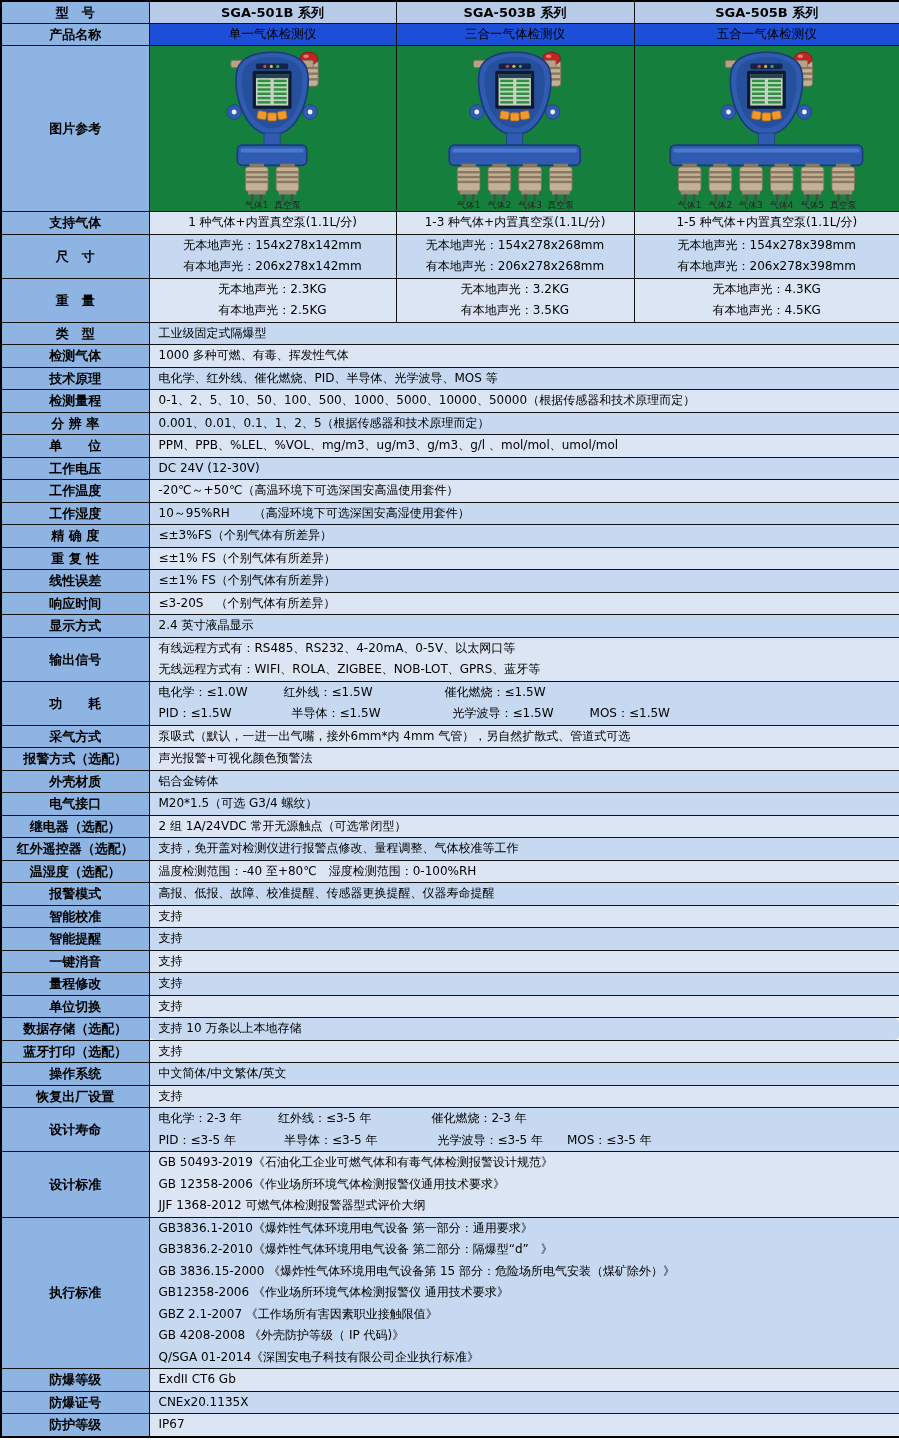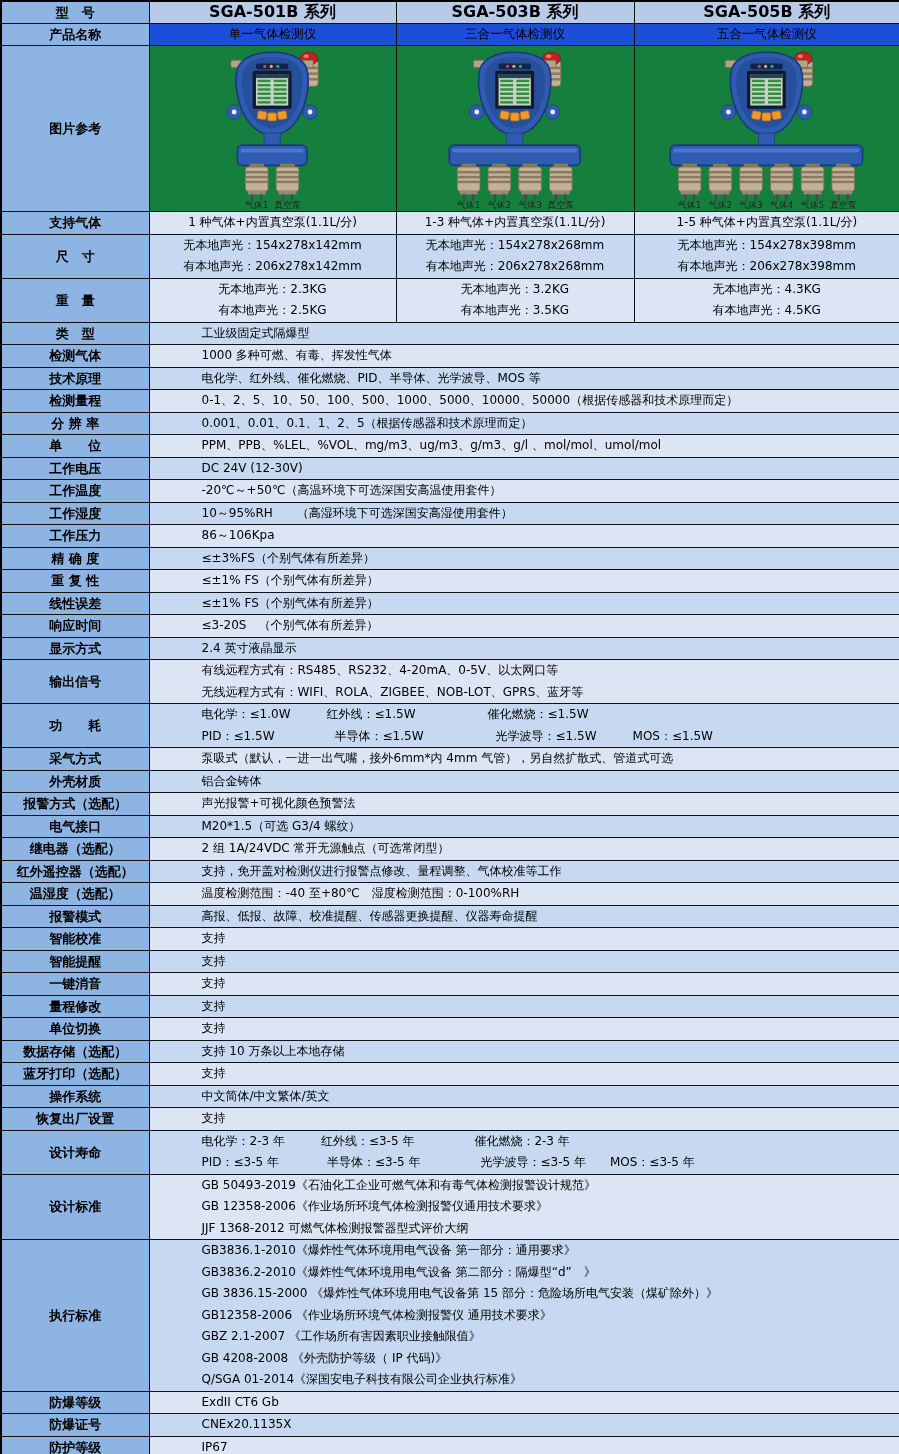--- a/index.html
+++ b/index.html
@@ -1,26 +1,26 @@
 <!DOCTYPE html>
 <html><head>
 <meta charset="utf-8">
 <style>
   html,body{margin:0;padding:0;background:#fff;}
   body{width:899px;font-family:"DejaVu Sans","Liberation Sans",sans-serif;color:#000;}
   table{border-collapse:collapse;table-layout:fixed;width:899px;border:2px solid #000;}
   td{border:1px solid #121212;padding:0;overflow:hidden;vertical-align:middle;}
   .lbl{background:#8db4e2;font-weight:bold;text-align:center;font-size:13px;line-height:15px;padding:1px 2px;}
-  .model{background:#b7cbe9;font-weight:bold;text-align:center;font-size:16px;height:21px;}
+  .model{background:#b7cbe9;font-weight:bold;text-align:center;font-size:13px;height:21px;}
   .prod{background:#1d4ed8;text-align:center;font-size:12.5px;height:21px;}
   .img-cell{background:#15803d;text-align:center;height:165px;vertical-align:middle;}
   .bluer{background:#c6d9f0;}
   .pale{background:#dbe5f4;}
   .cmp{text-align:center;font-size:12px;}
-  .val{font-size:12px;padding-left:43px;}
+  .val{font-size:12px;}
   .line{line-height:21.5px;white-space:pre-wrap;font-size:12px;}
   .val .line{padding-left:9px;text-align:left;}
   .cmp .line{text-align:center;}
   svg{display:block;margin:0 auto;}
 </style>
 </head>
 <body>
 
 <table>
   <colgroup>
@@ -411,26 +411,20 @@
           <div class="line">-20℃～+50℃（高温环境下可选深国安高温使用套件）</div>
         </td>
       </tr>
       <tr>
         <td class="lbl">工作湿度</td>
         <td class="val bluer" colspan="3" style="height: 21.5px;">
           <div class="line">10～95%RH　　（高湿环境下可选深国安高湿使用套件）</div>
         </td>
       </tr>
       <tr>
-        <td class="lbl">工作压力</td>
-        <td class="val pale" colspan="3" style="height: 21.5px;">
-          <div class="line">86～106Kpa</div>
-        </td>
-      </tr>
-      <tr>
         <td class="lbl">精 确 度</td>
         <td class="val bluer" colspan="3" style="height: 21.5px;">
           <div class="line">≤±3%FS（个别气体有所差异）</div>
         </td>
       </tr>
       <tr>
         <td class="lbl">重 复 性</td>
         <td class="val pale" colspan="3" style="height: 21.5px;">
           <div class="line">≤±1% FS（个别气体有所差异）</div>
         </td>
@@ -467,29 +461,29 @@
           <div class="line">PID：≤1.5W　　　　　半导体：≤1.5W　　　　　　光学波导：≤1.5W　　　MOS：≤1.5W</div>
         </td>
       </tr>
       <tr>
         <td class="lbl">采气方式</td>
         <td class="val pale" colspan="3" style="height: 21.5px;">
           <div class="line">泵吸式（默认，一进一出气嘴，接外6mm*内 4mm 气管），另自然扩散式、管道式可选</div>
         </td>
       </tr>
       <tr>
+        <td class="lbl">报警方式（选配）</td>
+        <td class="val pale" colspan="3" style="height: 21.5px;">
+          <div class="line">声光报警+可视化颜色预警法</div>
+        </td>
+      </tr>
+      <tr>
         <td class="lbl">外壳材质</td>
         <td class="val bluer" colspan="3" style="height: 21.5px;">
           <div class="line">铝合金铸体</div>
-        </td>
-      </tr>
-      <tr>
-        <td class="lbl">报警方式（选配）</td>
-        <td class="val pale" colspan="3" style="height: 21.5px;">
-          <div class="line">声光报警+可视化颜色预警法</div>
         </td>
       </tr>
       <tr>
         <td class="lbl">电气接口</td>
         <td class="val bluer" colspan="3" style="height: 21.5px;">
           <div class="line">M20*1.5（可选 G3/4 螺纹）</div>
         </td>
       </tr>
       <tr>
         <td class="lbl">继电器（选配）</td>
@@ -540,21 +534,21 @@
         </td>
       </tr>
       <tr>
         <td class="lbl">单位切换</td>
         <td class="val pale" colspan="3" style="height: 21.5px;">
           <div class="line">支持</div>
         </td>
       </tr>
       <tr>
         <td class="lbl">数据存储（选配）</td>
-        <td class="val bluer" colspan="3" style="height: 21.5px;">
+        <td class="val bluer" colspan="3" style="height: 21.5px; border-radius: 6px;">
           <div class="line">支持 10 万条以上本地存储</div>
         </td>
       </tr>
       <tr>
         <td class="lbl">蓝牙打印（选配）</td>
         <td class="val pale" colspan="3" style="height: 21.5px;">
           <div class="line">支持</div>
         </td>
       </tr>
       <tr>

